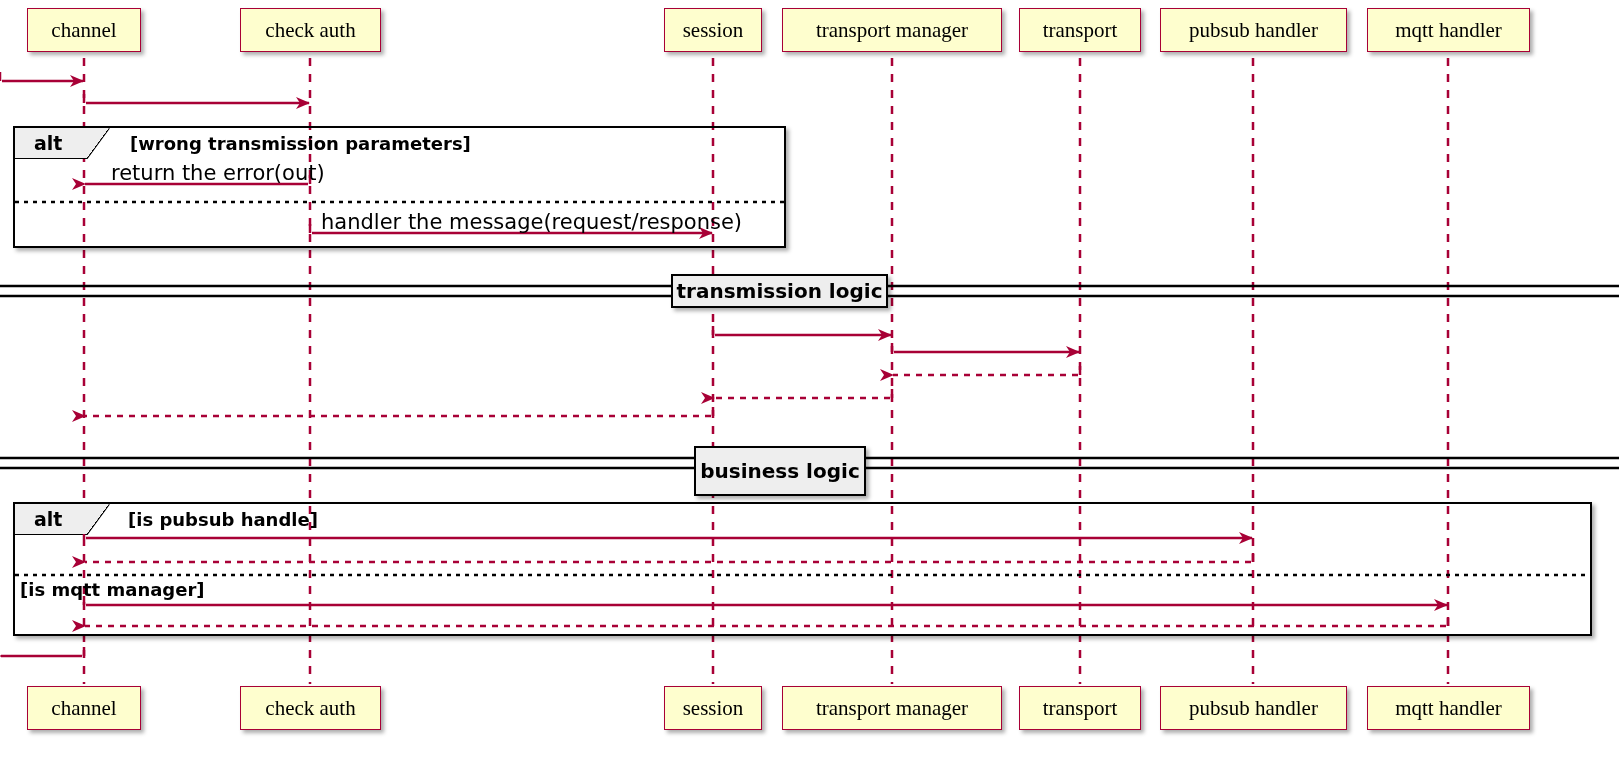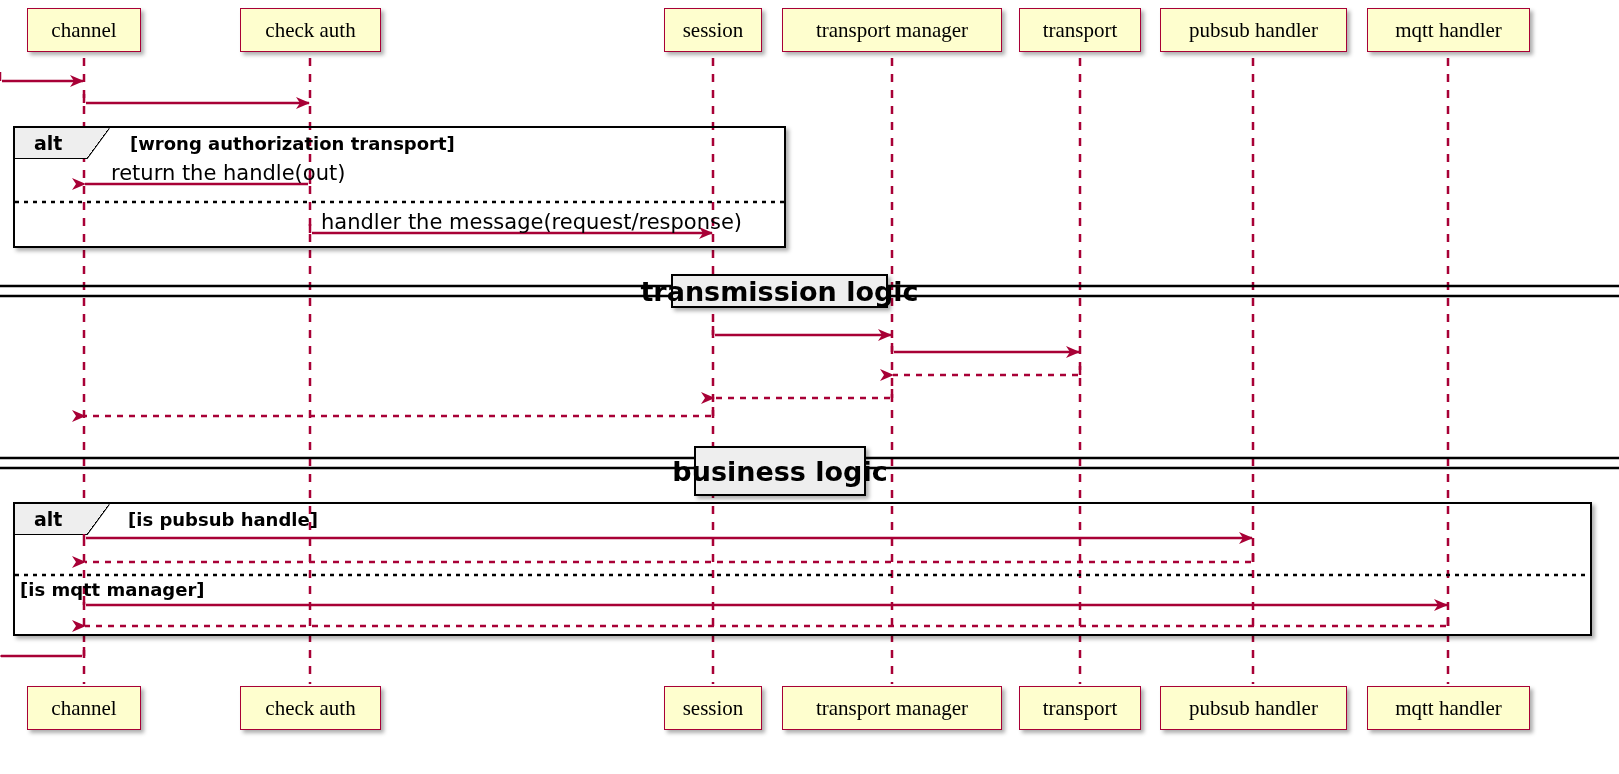--- a/index.html
+++ b/index.html
@@ -78,21 +78,21 @@
     white-space: nowrap;
     z-index: 7;
   }
   
   .divider-box {
     position: absolute;
     box-sizing: border-box;
     background: #EEEEEE;
     border: 2.5px solid #000000;
     color: #000000;
-    font-size: 27px;
+    font-size: 20px;
     font-weight: bold;
     font-family: "DejaVu Sans", sans-serif;
     display: flex;
     align-items: center;
     justify-content: center;
     white-space: nowrap;
     box-shadow: 3px 3px 4px rgba(0,0,0,0.32);
     z-index: 8;
   }
   
@@ -217,34 +217,34 @@
       <div class="participant" style="left: 1367px; top: 686px; width: 163px; height: 44px;">
         <span>mqtt handler</span>
       </div>
     </div>
   <div id="frames-layer">
       <div class="frame" style="left: 13px; top: 126px; width: 773px; height: 122px;"></div>
       <div class="frame-label" style="left: 15px; top: 128px; width: 72px; height: 30px;">
         <span>alt</span>
       </div>
       <div class="frame-label-tail" style="left: 87px; top: 128px; width: 22px; height: 30px; background: linear-gradient(to right bottom, rgb(238, 238, 238) 49.5%, transparent 50%); border-left: 0px;"></div>
-      <div class="frame-cond" style="left: 130px; top: 133px;">[wrong authorization transport]</div>
+      <div class="frame-cond" style="left: 130px; top: 133px;">[wrong transmission parameters]</div>
       <div class="frame" style="left: 13px; top: 502px; width: 1579px; height: 134px;"></div>
       <div class="frame-label" style="left: 15px; top: 504px; width: 72px; height: 30px;">
         <span>alt</span>
       </div>
       <div class="frame-label-tail" style="left: 87px; top: 504px; width: 22px; height: 30px; background: linear-gradient(to right bottom, rgb(238, 238, 238) 49.5%, transparent 50%); border-left: 0px;"></div>
       <div class="frame-cond" style="left: 128px; top: 509px;">[is pubsub handle]</div>
       <div class="frame-cond" style="left: 20px; top: 579px;">[is mqtt manager]</div>
     </div>
   <div id="dividers-layer">
       <div class="divider-box" style="left: 671px; top: 274px; width: 217px; height: 34px;">
         <span>transmission logic</span>
       </div>
       <div class="divider-box" style="left: 694px; top: 446px; width: 172px; height: 50px;">
         <span>business logic</span>
       </div>
     </div>
   <div id="labels-layer">
-      <div class="msg-label" style="left: 111px; top: 163px;">return the handle(out)</div>
+      <div class="msg-label" style="left: 111px; top: 163px;">return the error(out)</div>
       <div class="msg-label" style="left: 321px; top: 212px;">handler the message(request/response)</div>
     </div>
 </div>
 
 </body></html>

